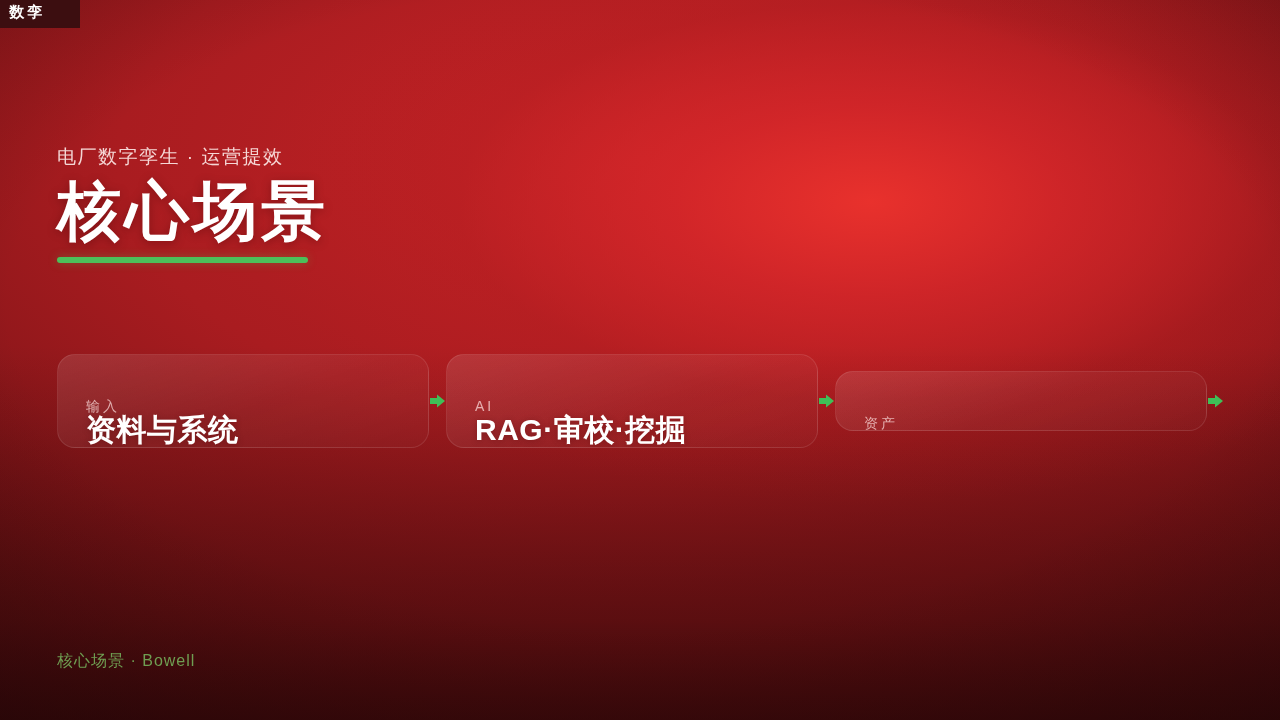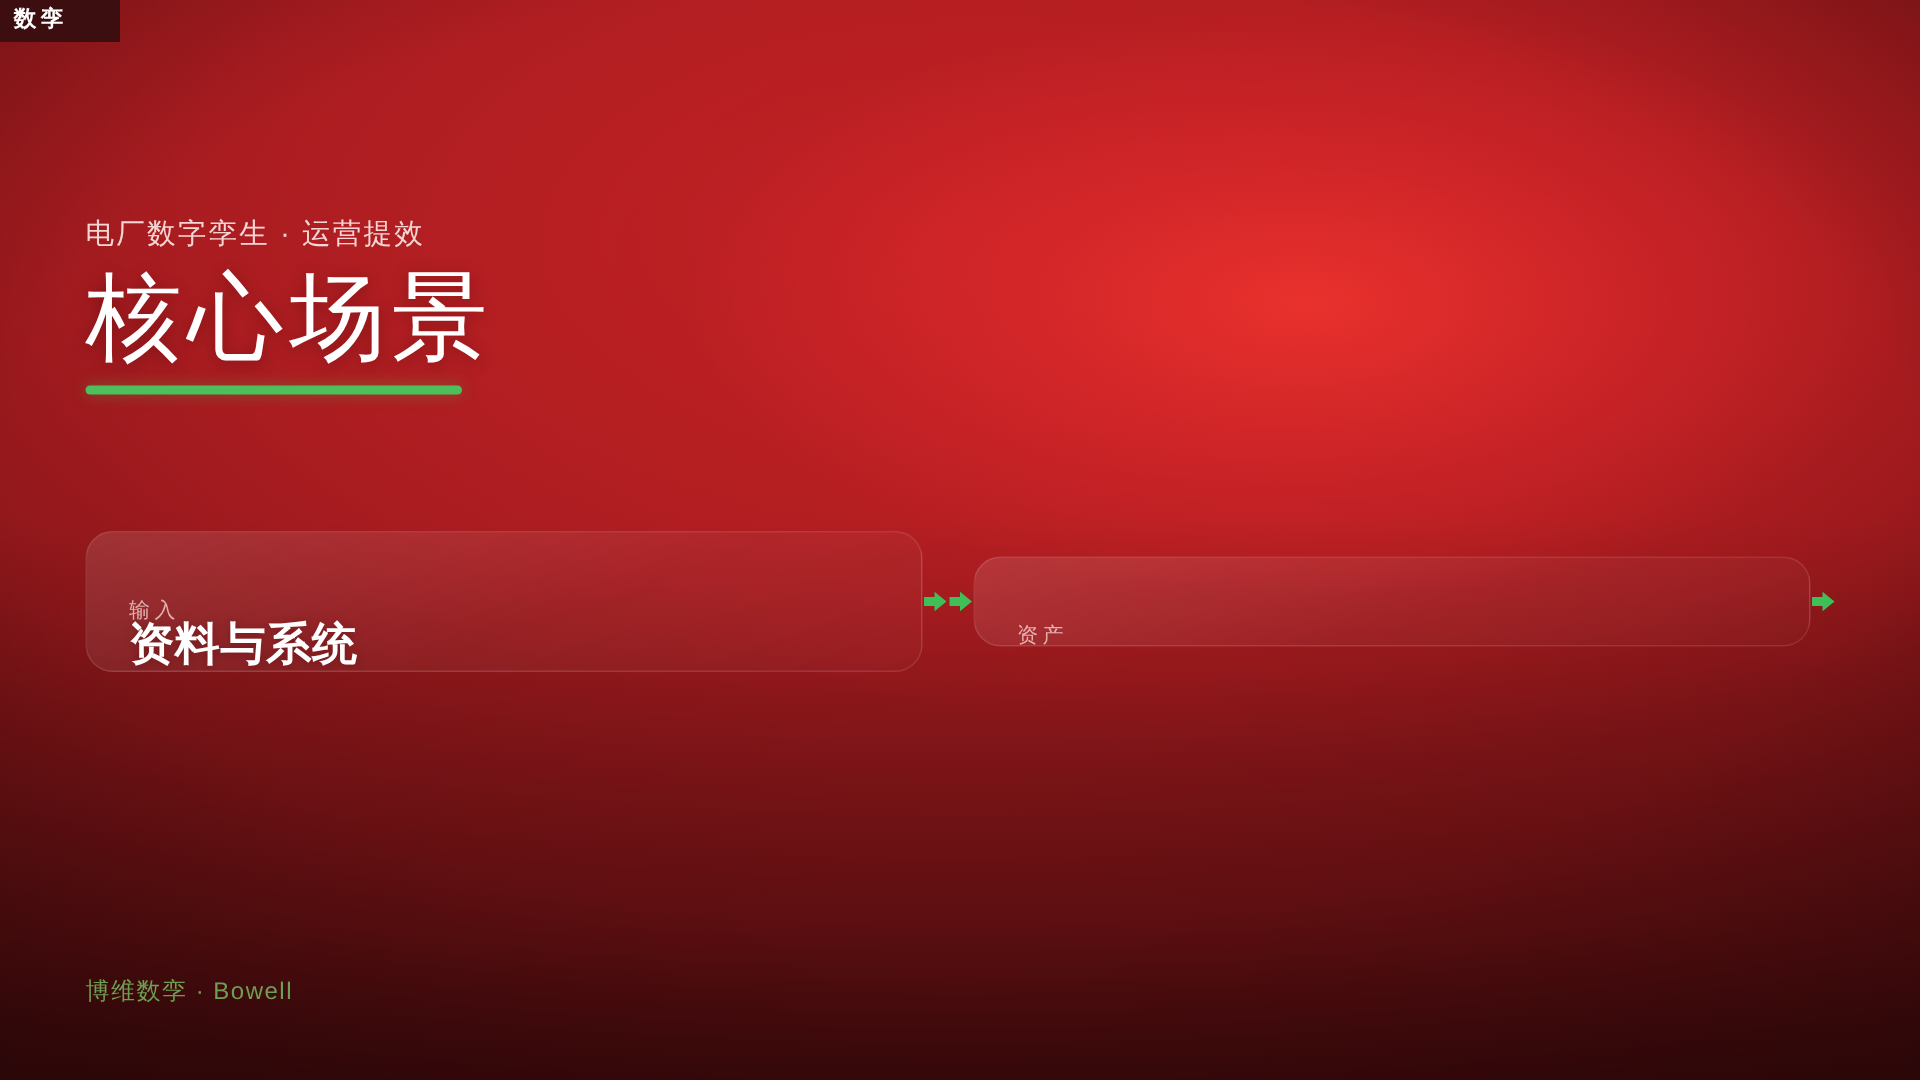--- a/index.html
+++ b/index.html
@@ -66,21 +66,21 @@
     font-size:19px;
     letter-spacing:1.5px;
     font-weight:400;
     line-height:1.25;
     white-space:nowrap;
   }
   #page-title {
     margin-top:10px;
     color:#ffffff;
     font-size:64px;
-    font-weight:400;
+    font-weight:700;
     letter-spacing:4px;
     line-height:1.0;
     white-space:nowrap;
     text-shadow:0 2px 10px rgba(60,5,6,0.35);
     text-align:center;
   }
   #title-underline {
     margin-top:14px;
     width:251px; height:6px;
     border-radius:3px;
@@ -167,35 +167,39 @@
       <div class="card-label">输入</div>
       <div class="card-title">资料与系统</div>
     </div>
 
     <div class="flow-arrow">
       <svg width="17" height="16" viewBox="0 0 17 16">
         <path d="M1 5 L8 5 L8 1.5 L16 8 L8 14.5 L8 11 L1 11 Z" fill="#3fbf57"></path>
       </svg>
     </div>
 
+    <div class="flow-card">
+      <div class="card-label">AI</div>
+      <div class="card-title">RAG·审校·挖掘</div>
+    </div>
 
     <div class="flow-arrow">
       <svg width="17" height="16" viewBox="0 0 17 16">
         <path d="M1 5 L8 5 L8 1.5 L16 8 L8 14.5 L8 11 L1 11 Z" fill="#3fbf57"></path>
       </svg>
     </div>
 
     <div class="flow-card">
       <div class="card-label">资产</div>
     </div>
 
     <div class="flow-arrow">
       <svg width="17" height="16" viewBox="0 0 17 16">
         <path d="M1 5 L8 5 L8 1.5 L16 8 L8 14.5 L8 11 L1 11 Z" fill="#3fbf57"></path>
       </svg>
     </div>
 
 
   </div>
 
-  <div id="footer-brand">博维数孪 · Bowell</div>
+  <div id="footer-brand">核心场景 · Bowell</div>
 
 </div>
 
 </body></html>

